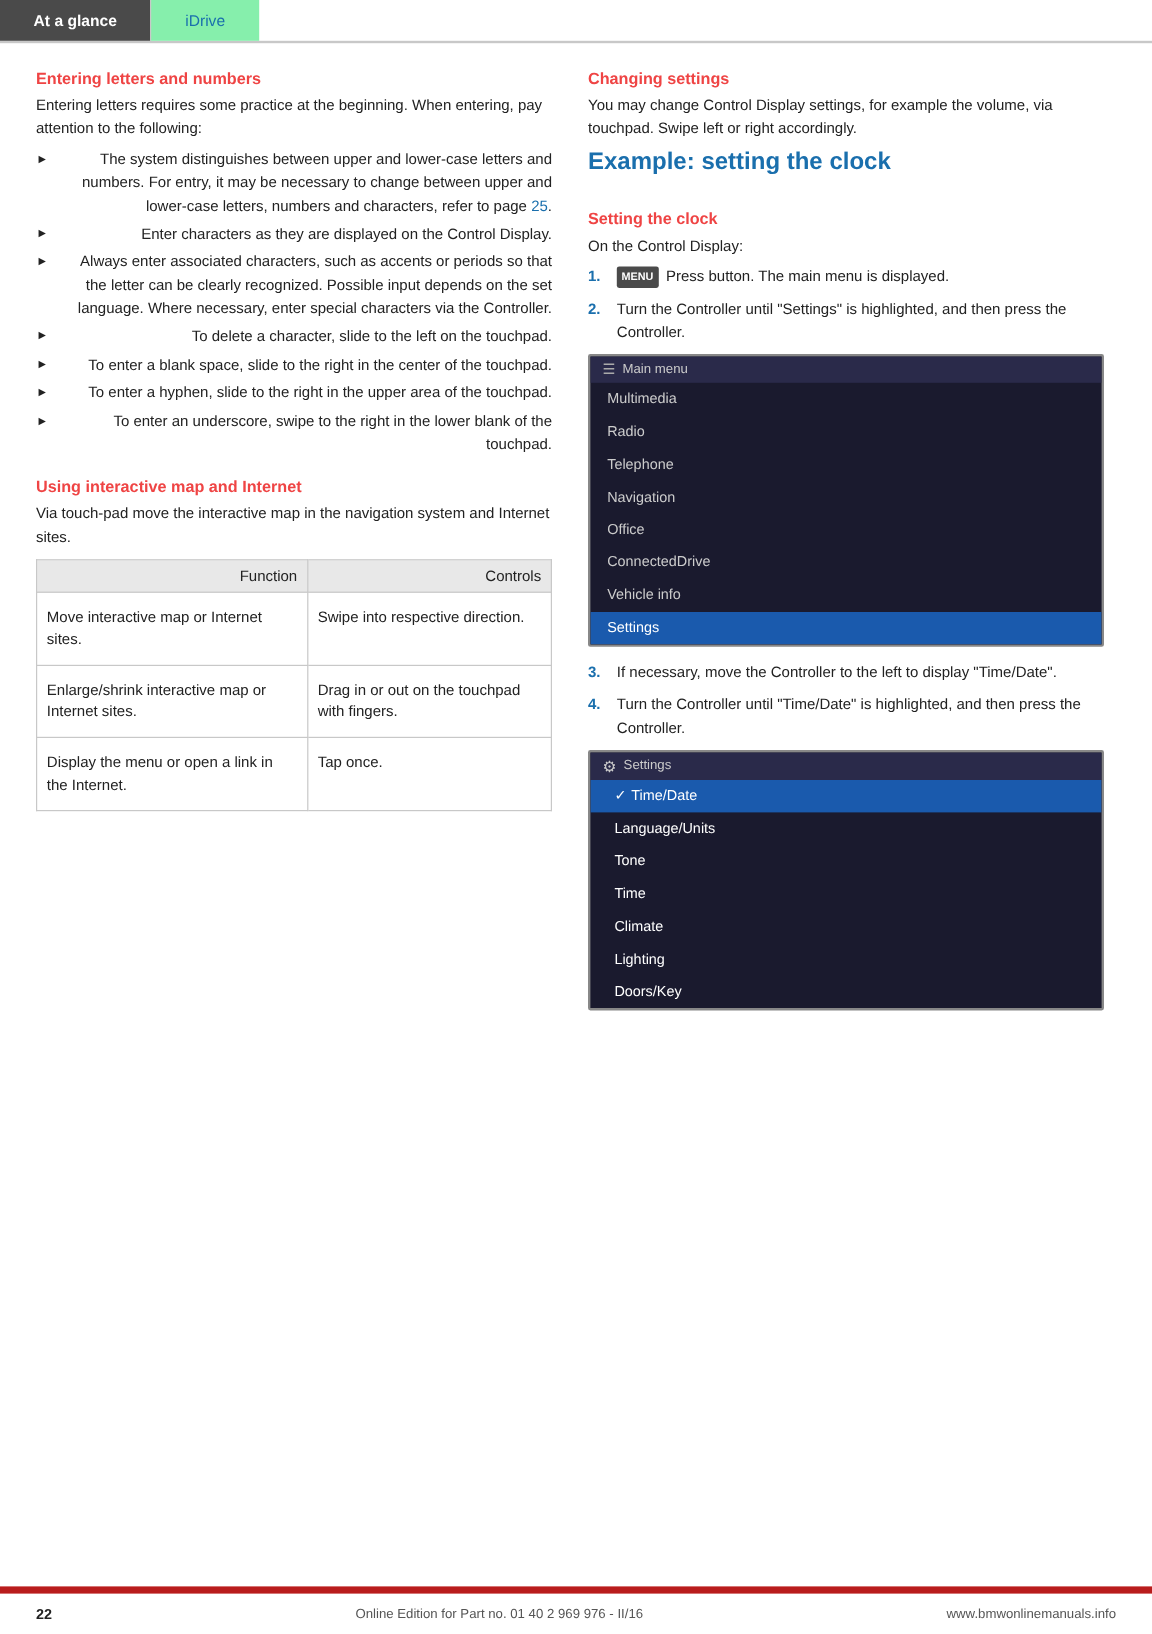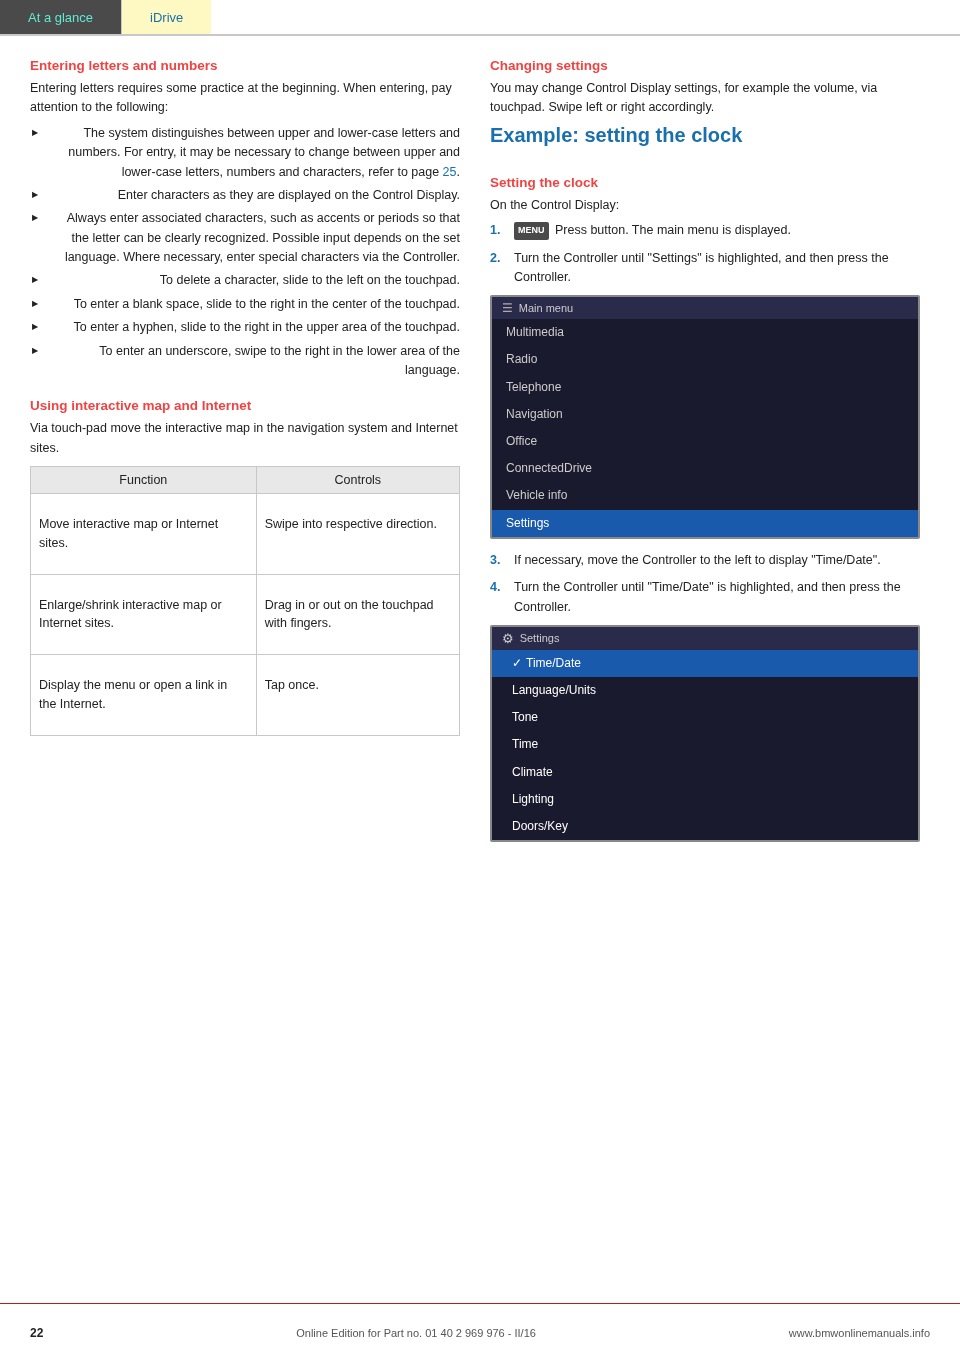--- a/index.html
+++ b/index.html
@@ -16,30 +16,30 @@
 
     
     .header {
       display: flex;
       align-items: stretch;
       height: 36px;
       border-bottom: 2px solid #c8c8c8;
     }
     .header-tab-active {
       background: #4a4a4a;
-      color: #5eead4;
+      color: #ffffff;
       font-size: 13px;
-      font-weight: normal;
+      font-weight: bold;
       padding: 0 28px;
       display: flex;
       align-items: center;
       justify-content: center;
     }
     .header-tab-inactive {
-      background: #fef9c3;
+      background: #86efac;
       color: #1a6fad;
       font-size: 13px;
       padding: 0 28px;
       display: flex;
       align-items: center;
       justify-content: center;
       border-left: 1px solid #c8c8c8;
     }
 
     
@@ -111,28 +111,28 @@
     
     .func-table {
       width: 100%;
       border-collapse: collapse;
       font-size: 12.5px;
       margin-top: 8px;
     }
 
     .func-table th {
       background: #e8e8e8;
-      text-align: center;
+      text-align: right;
       padding: 6px 8px;
       font-weight: normal;
       border: 1px solid #c8c8c8;
     }
 
     .func-table td {
-      padding: 21px 8px;
+      padding: 11px 8px;
       border: 1px solid #c8c8c8;
       vertical-align: top;
       line-height: 1.5;
     }
 
     
     .example-heading {
       font-size: 20px;
       font-weight: bold;
       color: #1a6fad;
@@ -250,22 +250,22 @@
 
     
     .page-footer {
       position: absolute;
       bottom: 0;
       left: 0;
       right: 0;
       display: flex;
       justify-content: space-between;
       align-items: center;
-      padding: 22px 30px;
-      border-top: 1px solid #b91c1c;
+      padding: 10px 30px;
+      border-top: 6px solid #b91c1c;
       font-size: 11px;
       color: #555;
     }
 
     .page-number {
       font-size: 12px;
       font-weight: bold;
       color: #222;
     }
 
@@ -292,21 +292,21 @@
     <div class="section-title">Entering letters and numbers</div>
     <div class="body-text">Entering letters requires some practice at the beginning. When entering, pay attention to the following:</div>
 
     <ul class="bullet-list">
       <li>The system distinguishes between upper and lower-case letters and numbers. For entry, it may be necessary to change between upper and lower-case letters, numbers and characters, refer to page <a class="link-text">25</a>.</li>
       <li>Enter characters as they are displayed on the Control Display.</li>
       <li>Always enter associated characters, such as accents or periods so that the letter can be clearly recognized. Possible input depends on the set language. Where necessary, enter special characters via the Controller.</li>
       <li>To delete a character, slide to the left on the touchpad.</li>
       <li>To enter a blank space, slide to the right in the center of the touchpad.</li>
       <li>To enter a hyphen, slide to the right in the upper area of the touchpad.</li>
-      <li>To enter an underscore, swipe to the right in the lower area of the language.</li>
+      <li>To enter an underscore, swipe to the right in the lower blank of the touchpad.</li>
     </ul>
 
     <div class="section-title">Using interactive map and Internet</div>
     <div class="body-text">Via touch-pad move the interactive map in the navigation system and Internet sites.</div>
 
     <table class="func-table">
       <thead>
         <tr>
           <th>Function</th>
           <th>Controls</th>

